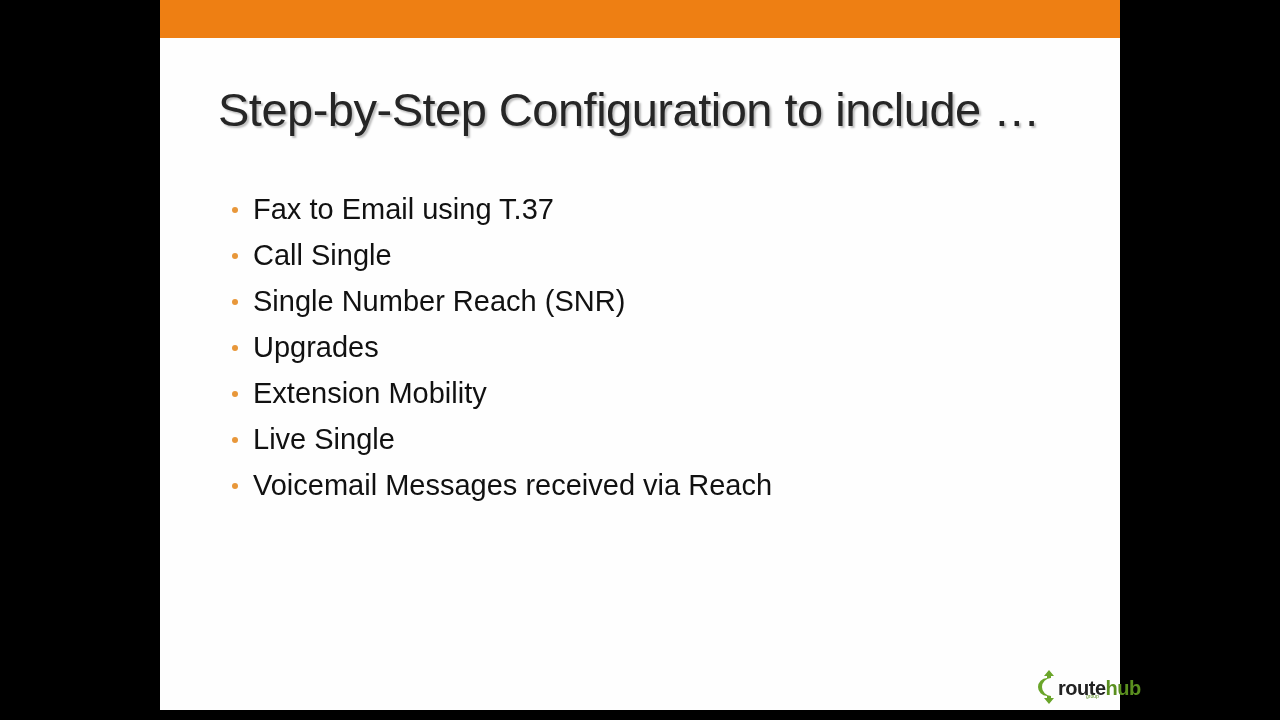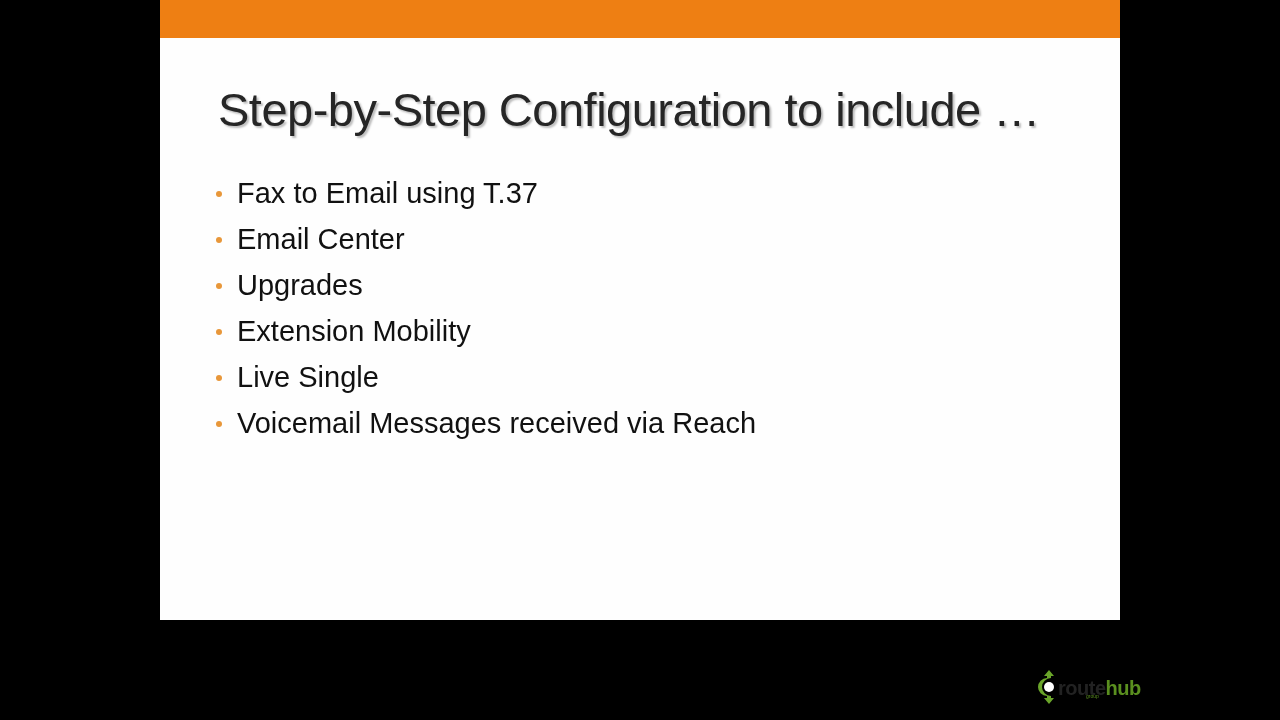--- a/index.html
+++ b/index.html
@@ -1,41 +1,45 @@
 <!DOCTYPE html>
 <html><head>
   <meta charset="utf-8">
   <style>
     html, body { margin:0; padding:0; }
     body { width:1280px; height:720px; background:#000; position:relative; overflow:hidden; font-family:"Liberation Sans", sans-serif; }
-    .slide { position:absolute; left:160px; top:0; width:960px; height:620px; background:#fefefe; }
+    .slide { position:absolute; left:160px; top:0; width:960px; height:710px; background:#fefefe; }
     .topbar { position:absolute; left:0; top:0; width:960px; height:38px; background:#ee7f13; }
     .title { position:absolute; left:58px; top:82px; font-size:47px; color:#262626; letter-spacing:-0.5px; text-shadow:2px 2px 2px rgba(0,0,0,0.25); white-space:nowrap; }
-    .bullets { position:absolute; left:56px; top:170px; margin:0; padding:0; list-style:none; }
+    .bullets { position:absolute; left:56px; top:170px; margin:16px; padding:0; list-style:none; }
     .bullets li { height:46px; display:flex; align-items:center; font-size:29px; color:#111; white-space:nowrap; }
     .bullet-dot { display:inline-block; width:6px; height:6px; border-radius:50%; background:#e8973a; margin-right:15px; margin-top:2px; }
     .logo { position:absolute; left:878px; top:668px; width:70px; height:38px; }
     .logo-text { position:absolute; left:20px; top:9px; font-size:20px; font-weight:bold; color:#222; letter-spacing:-0.5px; }
     .logo-text .hub { color:#5a8f1f; }
     .logo-sub { position:absolute; left:48px; top:25px; font-size:5px; color:#5a8f1f; }
   </style>
 </head>
 <body>
 
 <div class="slide">
   <div class="topbar"></div>
   <div class="title">Step-by-Step Configuration to include …</div>
   <ul class="bullets">
     <li>
         <span class="bullet-dot"></span>
         <span>Fax to Email using T.37</span>
       </li>
     <li>
         <span class="bullet-dot"></span>
-        <span>Email Center</span>
+        <span>Call Single</span>
+      </li>
+    <li>
+        <span class="bullet-dot"></span>
+        <span>Single Number Reach (SNR)</span>
       </li>
     <li>
         <span class="bullet-dot"></span>
         <span>Upgrades</span>
       </li>
     <li>
         <span class="bullet-dot"></span>
         <span>Extension Mobility</span>
       </li>
     <li>

